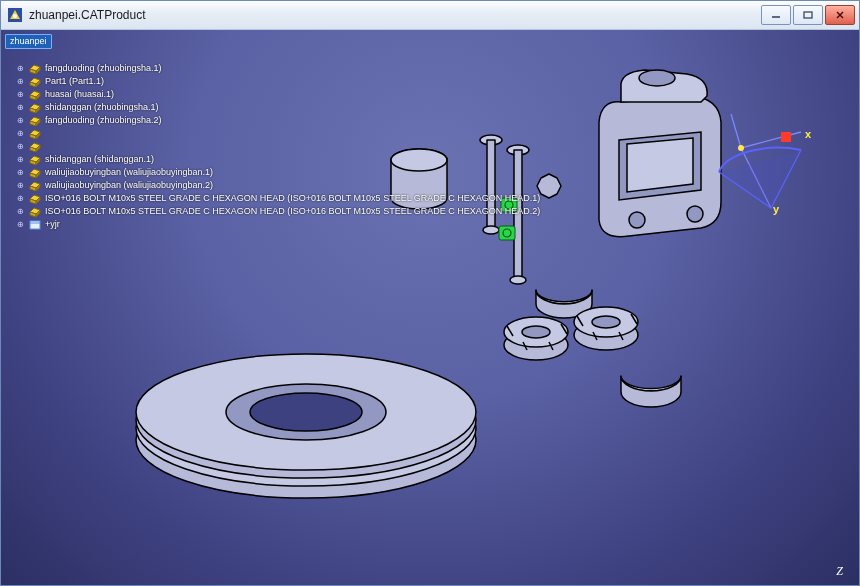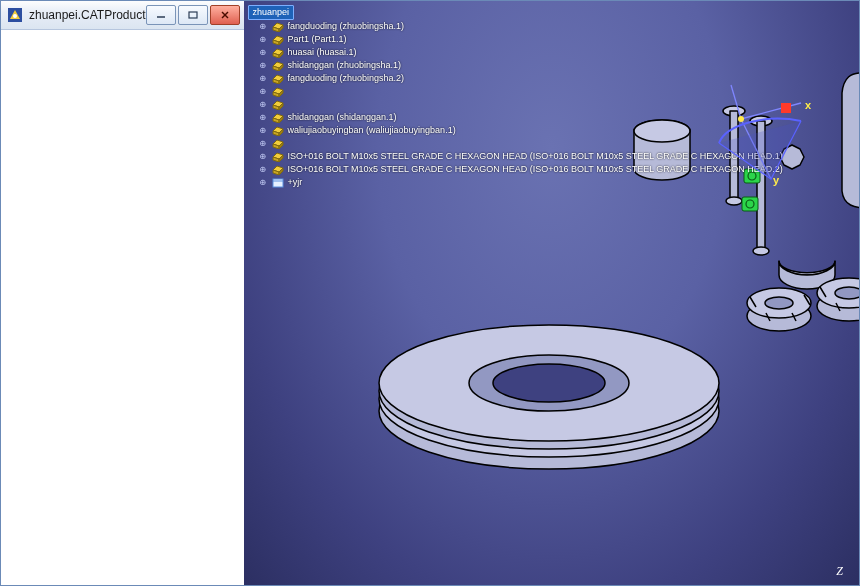--- a/index.html
+++ b/index.html
@@ -1,25 +1,25 @@
 <!DOCTYPE html>
 <html><head>
 <meta charset="utf-8">
 <style>
 html,body{margin:0;padding:0;width:860px;height:586px;overflow:hidden;font-family:"Segoe UI",Tahoma,sans-serif}
-#frame{width:860px;height:586px;border:1px solid #6b8ab7;box-sizing:border-box;display:flex;background:#fff}
+#frame{width:860px;height:586px;border:1px solid #6b8ab7;box-sizing:border-box;display:flex;flex-direction:column;background:#fff}
 #titlebar{height:28px;background:linear-gradient(#fdfdfe,#e8eef7 40%,#dbe5f1);display:flex;align-items:center;border-bottom:1px solid #b6c6de;font-size:12px;color:#1a1a1a}
 #titlebar .app-icon{width:16px;height:16px;margin:0 6px;display:flex;align-items:center;justify-content:center}
 #titlebar .title{flex:1}
 .win-btns{display:flex;gap:2px;margin-right:4px}
 .win-btn{width:28px;height:18px;border:1px solid #7a94b8;background:linear-gradient(#f7faff,#dde8f6);border-radius:2px;display:flex;align-items:center;justify-content:center;font-size:10px;color:#2b3d55}
 .win-btn.close{background:linear-gradient(#ffb0a0,#e06050);color:#4a0c00;border-color:#a04028}
 #viewport{flex:1;position:relative;background:radial-gradient(ellipse at 50% 25%,#6a72b2 0%,#5a61a4 40%,#3e4180 75%,#2c2f62 100%);overflow:hidden}
 #tree{position:absolute;left:4px;top:4px;font-size:9px;color:#fff;line-height:13px;max-width:560px}
-.tree-root{display:inline-flex;align-items:center;background:#1e62b8;border:1px solid #7caeff;padding:0 4px;height:13px;font-size:9px;border-radius:1px;margin-bottom:0}
+.tree-root{display:inline-flex;align-items:center;background:#1e62b8;border:1px solid #7caeff;padding:0 4px;height:13px;font-size:9px;border-radius:1px;margin-bottom:13px}
 .tree-item{display:flex;align-items:center;gap:4px;padding-left:12px;white-space:nowrap;height:13px}
 .tree-item .expander{width:8px;color:#cfd8ff;font-size:8px}
 .part-icon{width:12px;height:10px;display:inline-block}
 .part-icon svg{display:block}
 .tree-label{font-size:9px;text-shadow:0 0 2px #000}
 #compass{position:absolute;right:38px;top:78px;width:120px;height:110px}
 #compass svg{width:120px;height:110px}
 .axis-label{font:bold 11px sans-serif;fill:#ffec4a}
 #zlabel{position:absolute;right:16px;bottom:6px;font:italic 12px serif;color:#fff}
 #scene{position:absolute;left:0;top:0;width:858px;height:556px}
@@ -243,20 +243,21 @@
           </div>
           <div class="tree-item">
             <span class="expander">⊕</span>
             <span class="part-icon">
               <svg viewBox="0 0 12 10">
                 <path d="M1 5 L5 1 L11 3 L7 7 Z" fill="#f2cd3c" stroke="#806a10"></path>
                 <path d="M1 5 L1 8 L7 10 L7 7 Z" fill="#c9a522" stroke="#806a10"></path>
                 <path d="M7 7 L11 3 L11 6 L7 10 Z" fill="#9c7e14" stroke="#806a10"></path>
               </svg>
             </span>
+            <span class="tree-label">waliujiaobuyingban (waliujiaobuyingban.2)</span>
           </div>
           <div class="tree-item">
             <span class="expander">⊕</span>
             <span class="part-icon">
               <svg viewBox="0 0 12 10">
                 <path d="M1 5 L5 1 L11 3 L7 7 Z" fill="#f2cd3c" stroke="#806a10"></path>
                 <path d="M1 5 L1 8 L7 10 L7 7 Z" fill="#c9a522" stroke="#806a10"></path>
                 <path d="M7 7 L11 3 L11 6 L7 10 Z" fill="#9c7e14" stroke="#806a10"></path>
               </svg>
             </span>

